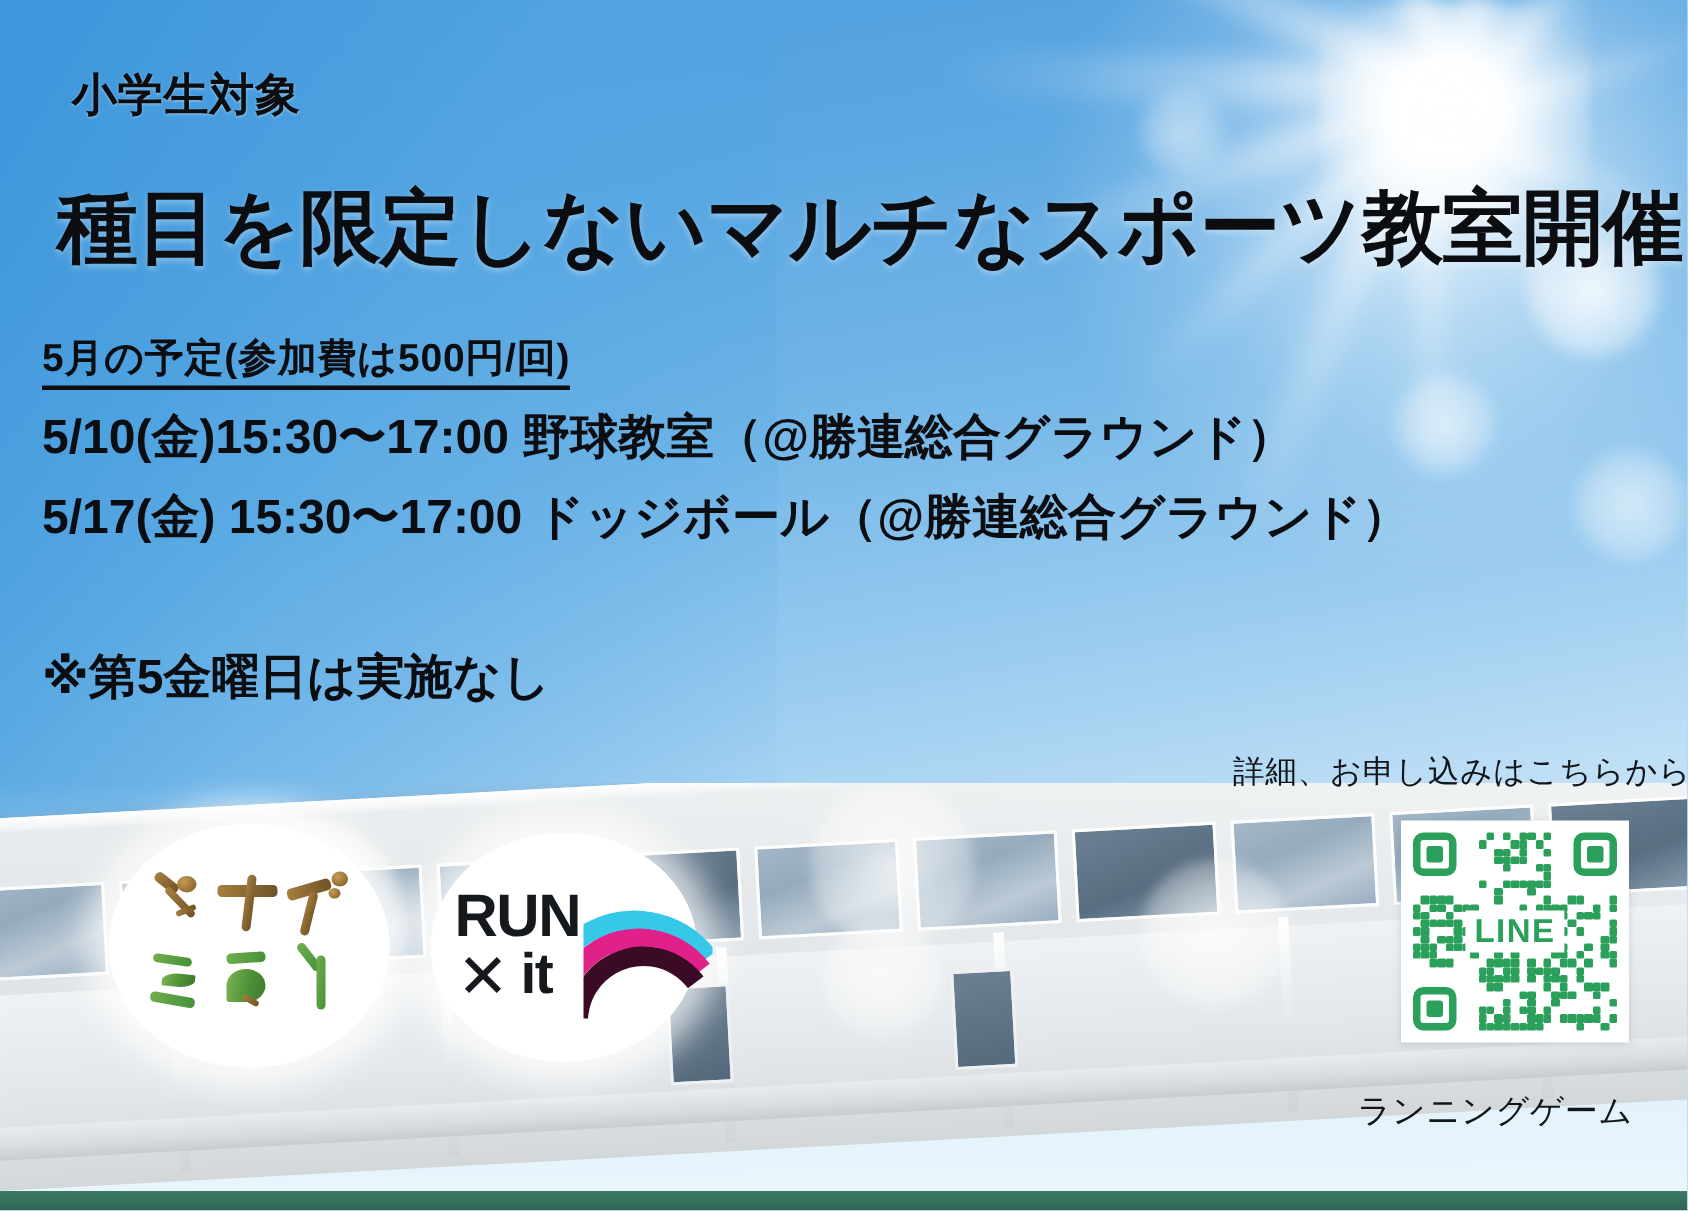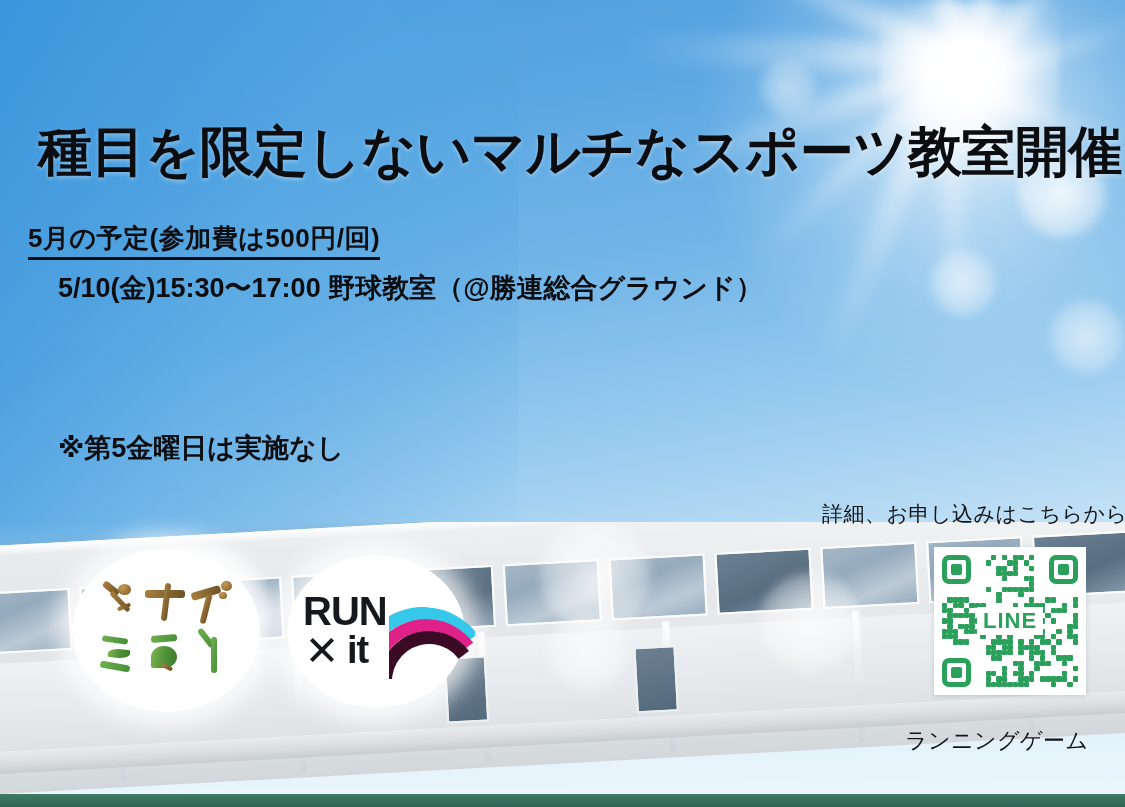--- a/index.html
+++ b/index.html
@@ -186,23 +186,22 @@
     text-shadow: 0 2px 4px rgba(255,255,255,0.35);
   }
   .sched-head {
     left: 28px; top: 221px;
     font-size: 26px;
     border-bottom: 3px solid #0b0d10;
     padding-bottom: 1px;
   }
   .sched-line {
     left: 28px;
-    font-size: 27px;
+    font-size: 32px;
     letter-spacing: 0px;
-    margin-left: 30px;
   }
   .l1 { top: 270px; }
   .l2 { top: 323px; }
   .l3 { top: 377px; }
   .l4 { top: 430px; }
   .venue-right {
     left: 555px; top: 430px;
     font-size: 27px;
   }
   .qr-lead {
@@ -417,24 +416,26 @@
     </div>
 
     <div class="photo-glow" style="left:120px;top:20px;width:150px;height:150px;"></div>
     <div class="photo-glow" style="left:540px;top:0px;width:110px;height:110px;opacity:.8;"></div>
     <div class="photo-glow" style="left:760px;top:50px;width:100px;height:100px;opacity:.75;"></div>
     <div class="photo-glow" style="left:548px;top:90px;width:80px;height:80px;opacity:.7;"></div>
 
     <div class="green-band"></div>
   </div>
 
+  <div class="txt eyebrow">小学生対象</div>
   <div class="txt headline">種目を限定しないマルチなスポーツ教室開催！</div>
 
   <div class="txt sched-head">5月の予定(参加費は500円/回)</div>
   <div class="txt sched-line l1">5/10(金)15:30〜17:00 野球教室（@勝連総合グラウンド）</div>
+  <div class="txt sched-line l2">5/17(金) 15:30〜17:00 ドッジボール（@勝連総合グラウンド）</div>
   <div class="txt sched-line l4">※第5金曜日は実施なし</div>
 
   <div class="txt qr-lead">詳細、お申し込みはこちらから</div>
   <div class="txt back-note">ランニングゲーム</div>
 
   <div class="logo-circle" id="logo-tsunagu">
     <div class="tsunagu-grid">
 
       <div class="kana">
         <div class="twig" style="left:4px;top:6px;width:18px;height:7px;transform:rotate(38deg);"></div>

